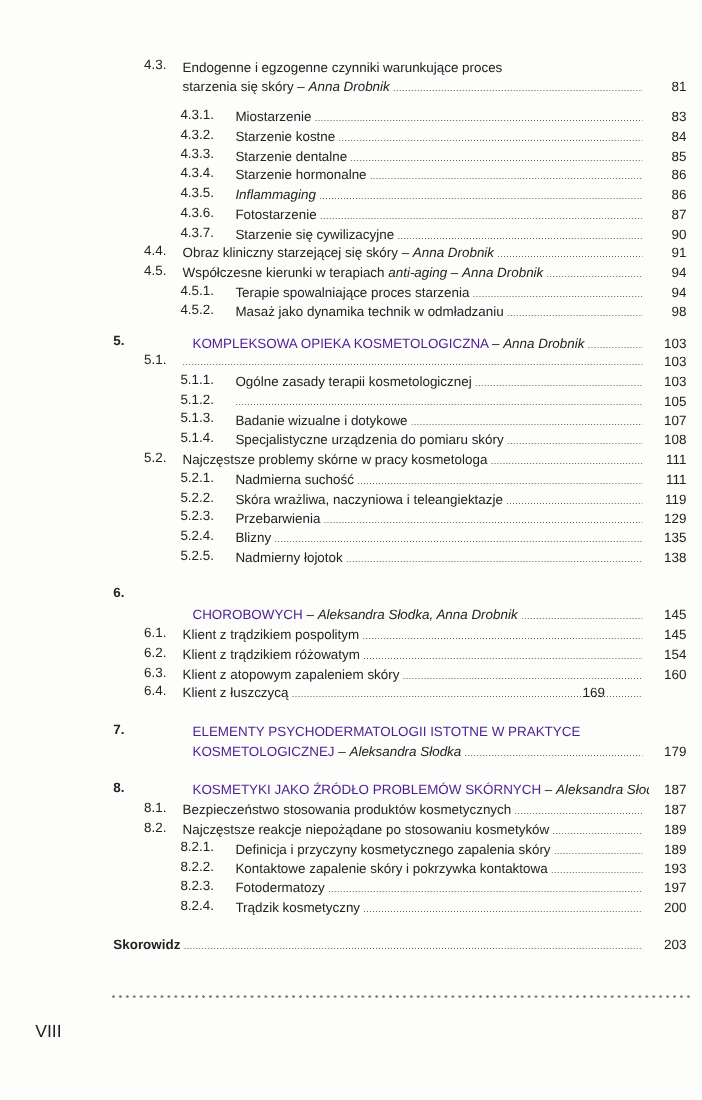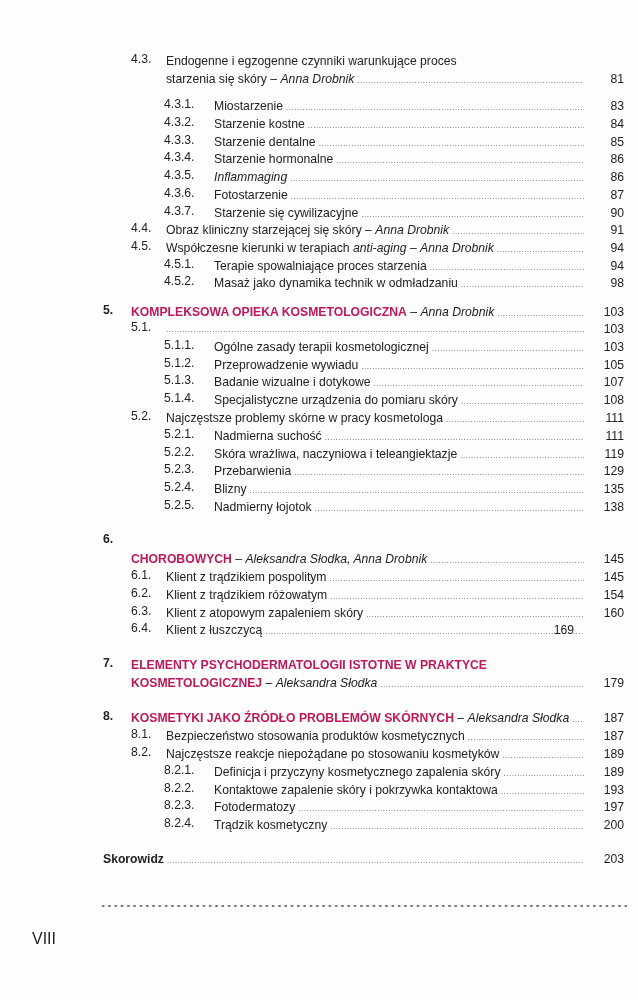--- a/index.html
+++ b/index.html
@@ -11,21 +11,21 @@
     .row { position: absolute; height: 18px; line-height: 18px; white-space: nowrap; }
     .num { position: absolute; top: 0; }
     .title { position: absolute; top: 0; display: flex; align-items: baseline; overflow: hidden; }
     .title .txt { flex: 0 0 auto; padding-right: 3px; }
     .title .dots {
       flex: 1 1 auto; overflow: hidden; height: 18px; margin-right: 6px;
       color: #444; letter-spacing: 0.5px; font-size: 8px; line-height: 20px;
     }
     .page { position: absolute; top: 0; right: 0; width: 40px; text-align: right; }
     .bold { font-weight: bold; }
-    .mag { color: #be185d; font-weight: bold; }
+    .mag { color: #4c1d95; font-weight: normal; margin-left: 44px; }
     .it { font-style: italic; }
     .sep {
       position: absolute; left: 100px; top: 904px; width: 530px; height: 4px;
       background-image: radial-gradient(circle, #777 1px, transparent 1.3px);
       background-size: 6.3px 4px; background-repeat: repeat-x;
     }
     .pagenum { position: absolute; left: 32px; top: 930px; font-size: 16px; color: #222; }
   </style>
 </head>
 <body>
@@ -182,21 +182,20 @@
           <span class="txt"><span>Ogólne zasady terapii kosmetologicznej</span></span>
           <span class="dots">............................................................................................................................................................................................................................................................................................................</span>
         </div>
         <span class="page" style="right: 14px;">103</span>
       </div>
     </div>
     <div style="position: absolute; left: 0px; top: 356px; width: 638px; height: 17.7px;">
       <span class="num bold-num" style="left: 164px;">5.1.2.</span>
       <div class="row" style="top: 0px; left: 0px; width: 638px;">
         <div class="title" style="left: 214px; width: 376px;">
-          <span class="txt"><span>Przeprowadzenie wywiadu</span></span>
           <span class="dots">............................................................................................................................................................................................................................................................................................................</span>
         </div>
         <span class="page" style="right: 14px;">105</span>
       </div>
     </div>
     <div style="position: absolute; left: 0px; top: 373px; width: 638px; height: 17.7px;">
       <span class="num bold-num" style="left: 164px;">5.1.3.</span>
       <div class="row" style="top: 0px; left: 0px; width: 638px;">
         <div class="title" style="left: 214px; width: 376px;">
           <span class="txt"><span>Badanie wizualne i dotykowe</span></span>
@@ -310,21 +309,21 @@
       <div class="row" style="top: 0px; left: 0px; width: 638px;">
         <div class="title" style="left: 166px; width: 424px;">
           <span class="txt"><span>Klient z atopowym zapaleniem skóry</span></span>
           <span class="dots">............................................................................................................................................................................................................................................................................................................</span>
         </div>
         <span class="page" style="right: 14px;">160</span>
       </div>
     </div>
     <div style="position: absolute; left: 0px; top: 621px; width: 638px; height: 17.7px;">
       <span class="num bold-num" style="left: 131px;">6.4.</span>
-      <div class="row" style="top: 0px; left: 0px; width: 564px; padding-left: 24px;">
+      <div class="row" style="top: 0px; left: 0px; width: 564px;">
         <div class="title" style="left: 166px; width: 424px;">
           <span class="txt"><span>Klient z łuszczycą</span></span>
           <span class="dots">............................................................................................................................................................................................................................................................................................................</span>
         </div>
         <span class="page" style="right: 14px;">169</span>
       </div>
     </div>
     <div style="position: absolute; left: 0px; top: 656px; width: 638px; height: 35.4px;">
       <span class="num bold-num" style="left: 103px; font-weight: bold;">7.</span>
       <div class="row" style="top: 0px; left: 0px; width: 638px;">

